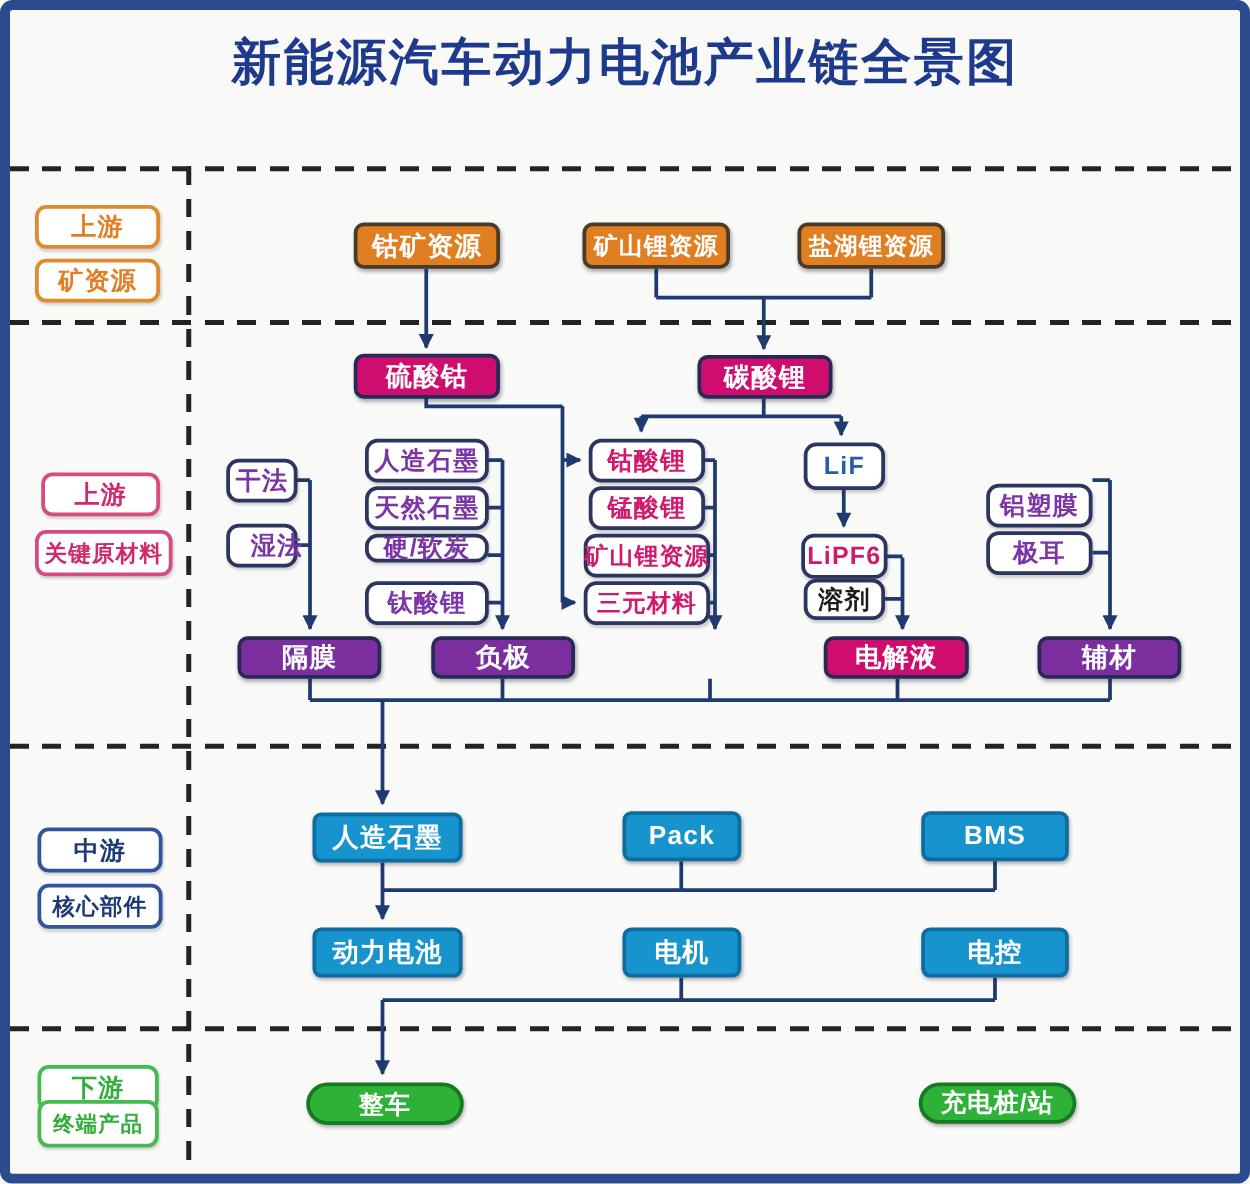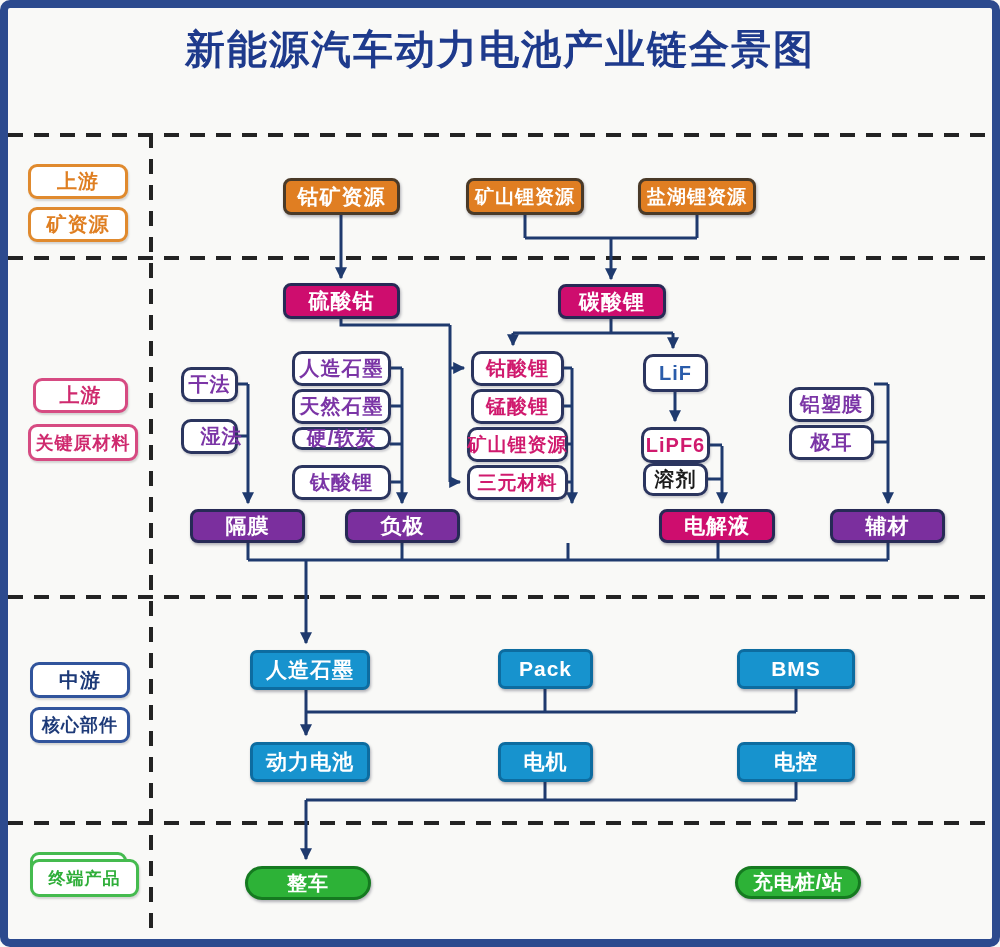--- a/index.html
+++ b/index.html
@@ -106,21 +106,21 @@
     </g>
   </svg>
 
   <div class="taglabel tag-orange" style="left:28px;top:164px;width:100px;height:35px;">上游</div>
   <div class="taglabel tag-orange" style="left:28px;top:207px;width:100px;height:35px;">矿资源</div>
   <div class="taglabel tag-pink" style="left:33px;top:378px;width:95px;height:35px;">上游</div>
   <div class="taglabel tag-pink" style="left:28px;top:424px;width:110px;height:37px;font-size:18px;">关键原材料</div>
   <div class="taglabel tag-blue" style="left:30px;top:662px;width:100px;height:36px;">中游</div>
   <div class="taglabel tag-blue" style="left:30px;top:707px;width:100px;height:36px;font-size:18px;">核心部件</div>
   <div class="taglabel tag-green" style="left:30px;top:852px;width:97px;height:37px;">下游</div>
-  <div class="taglabel tag-green" style="left:30px;top:859px;width:109px;height:38px;font-size:17px;">终端产品</div>
+  <div class="taglabel tag-green" style="left:30px;top:880px;width:97px;height:38px;font-size:17px;">终端产品</div>
 
   <div class="node fill orange" style="left:283px;top:178px;width:117px;height:37px;">钴矿资源</div>
   <div class="node fill orange" style="left:466px;top:178px;width:118px;height:37px;font-size:19px;">矿山锂资源</div>
   <div class="node fill orange" style="left:638px;top:178px;width:118px;height:37px;font-size:19px;">盐湖锂资源</div>
 
   <div class="node fill magenta" style="left:283px;top:283px;width:117px;height:36px;">硫酸钴</div>
   <div class="node fill magenta" style="left:558px;top:284px;width:108px;height:35px;">碳酸锂</div>
 
   <div class="node outline t-purple" style="left:181px;top:367px;width:57px;height:35px;">干法</div>
   <div class="node outline t-purple" style="left:181px;top:419px;width:57px;height:35px;padding-left:24px;">湿法</div>

